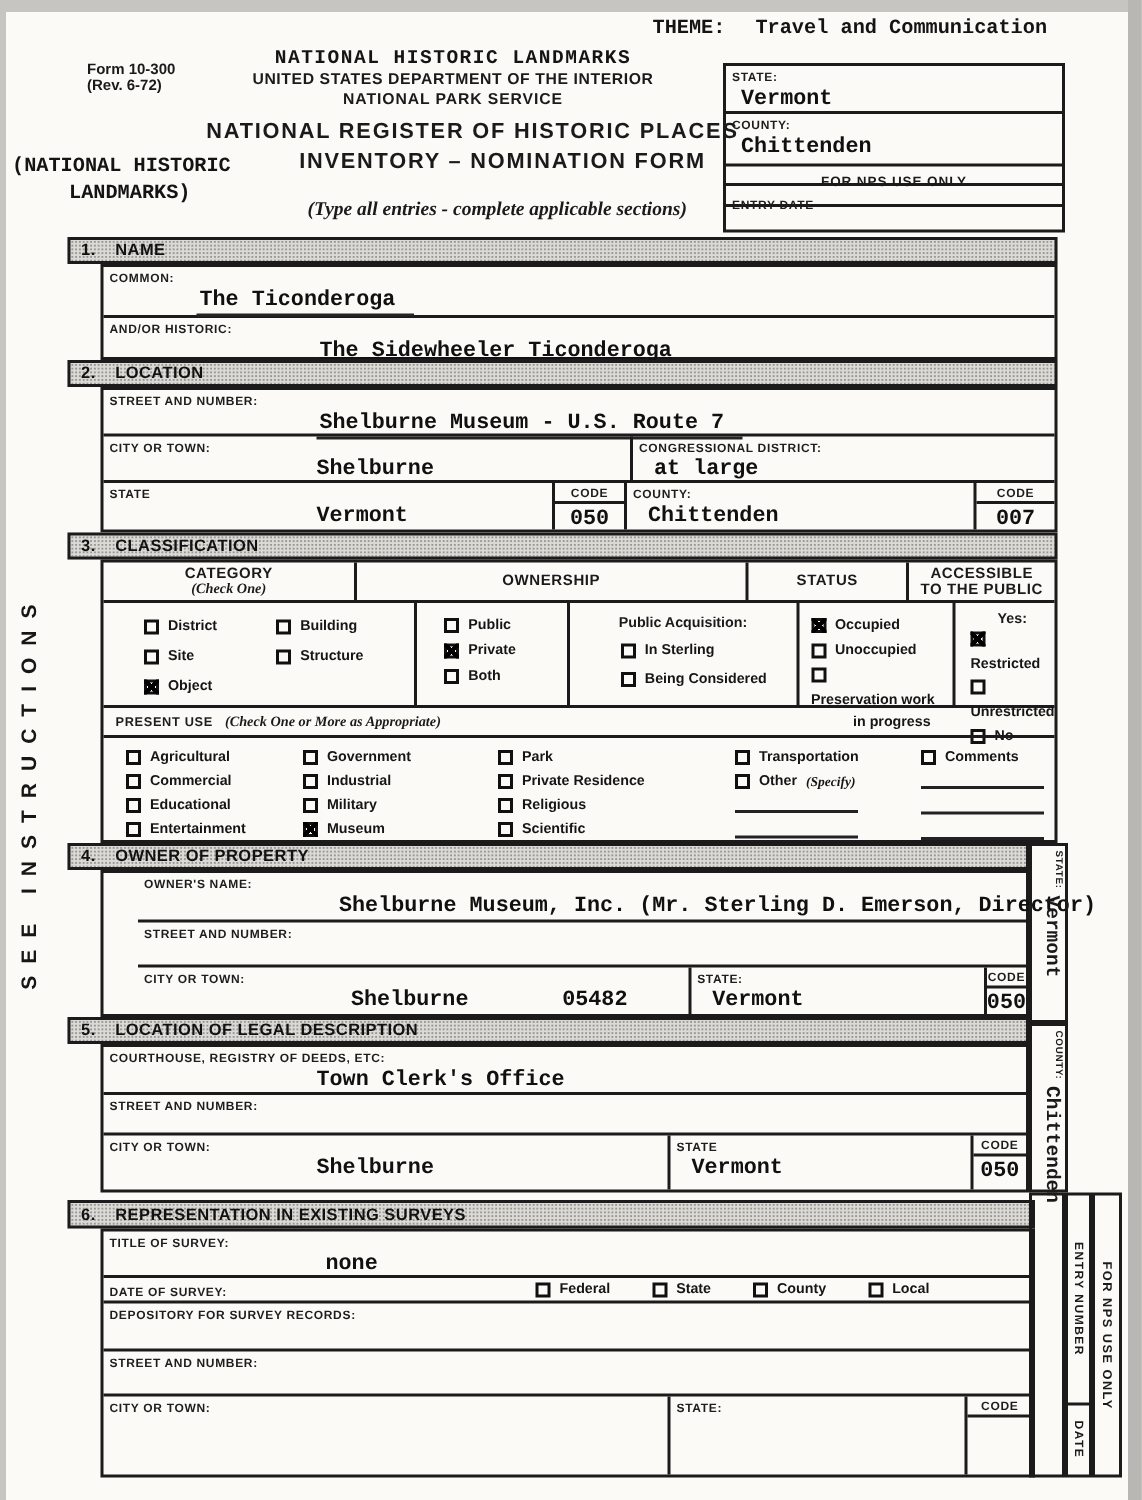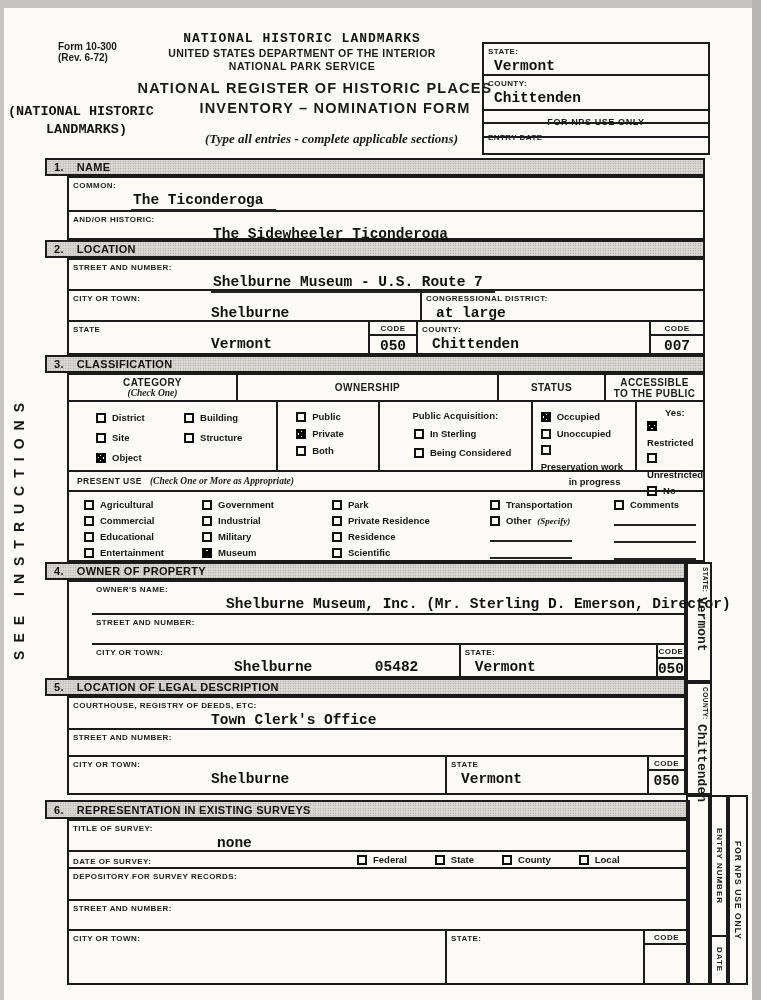--- a/index.html
+++ b/index.html
@@ -58,20 +58,24 @@
   .see{writing-mode:vertical-rl;transform:rotate(180deg);font:bold 14px "Liberation Sans",sans-serif;letter-spacing:8px;color:#161616;}
 </style>
 </head>
 <body>
 
 <div class="page">
   <div class="edge top"></div>
   <div class="edge left"></div>
   <div class="edge right"></div>
 
+  <div class="abs tw" style="left:435px;top:12px;font-size:13.5px;display:flex;gap:20px;">
+    <span>THEME:</span>
+    <span>Travel and Communication</span>
+  </div>
   <div class="abs" style="left:58px;top:41px;font:bold 10px 'Liberation Sans',sans-serif;line-height:11px;">
     <div>Form 10-300</div>
     <div>(Rev. 6-72)</div>
   </div>
   <div class="abs" style="left:132px;top:31px;width:340px;text-align:center;">
     <div class="tw" style="font-size:13px;letter-spacing:1px;">NATIONAL HISTORIC LANDMARKS</div>
     <div style="font:bold 10.5px 'Liberation Sans',sans-serif;letter-spacing:.4px;margin-top:1px;">UNITED STATES DEPARTMENT OF THE INTERIOR</div>
     <div style="font:bold 10.5px 'Liberation Sans',sans-serif;letter-spacing:.6px;margin-top:1px;">NATIONAL PARK SERVICE</div>
   </div>
   <div class="abs" style="left:105px;top:80px;width:420px;text-align:center;">
@@ -323,21 +327,21 @@
           <div class="cbi">
             <span class="cb"></span>
             <span class="cbl">Park</span>
           </div>
           <div class="cbi">
             <span class="cb"></span>
             <span class="cbl">Private Residence</span>
           </div>
           <div class="cbi">
             <span class="cb"></span>
-            <span class="cbl">Residence</span>
+            <span class="cbl">Religious</span>
           </div>
           <div class="cbi">
             <span class="cb"></span>
             <span class="cbl">Scientific</span>
           </div>
         </div>
       <div class="pu-col" style="left:421px;">
           <div class="cbi">
             <span class="cb"></span>
             <span class="cbl">Transportation</span>

